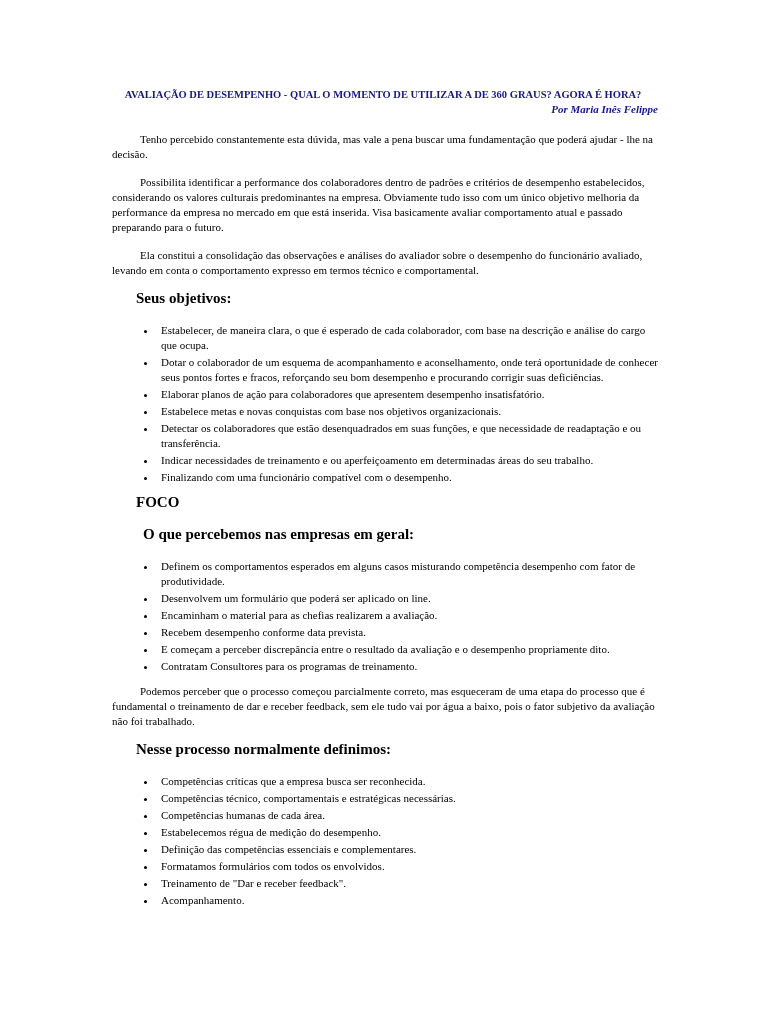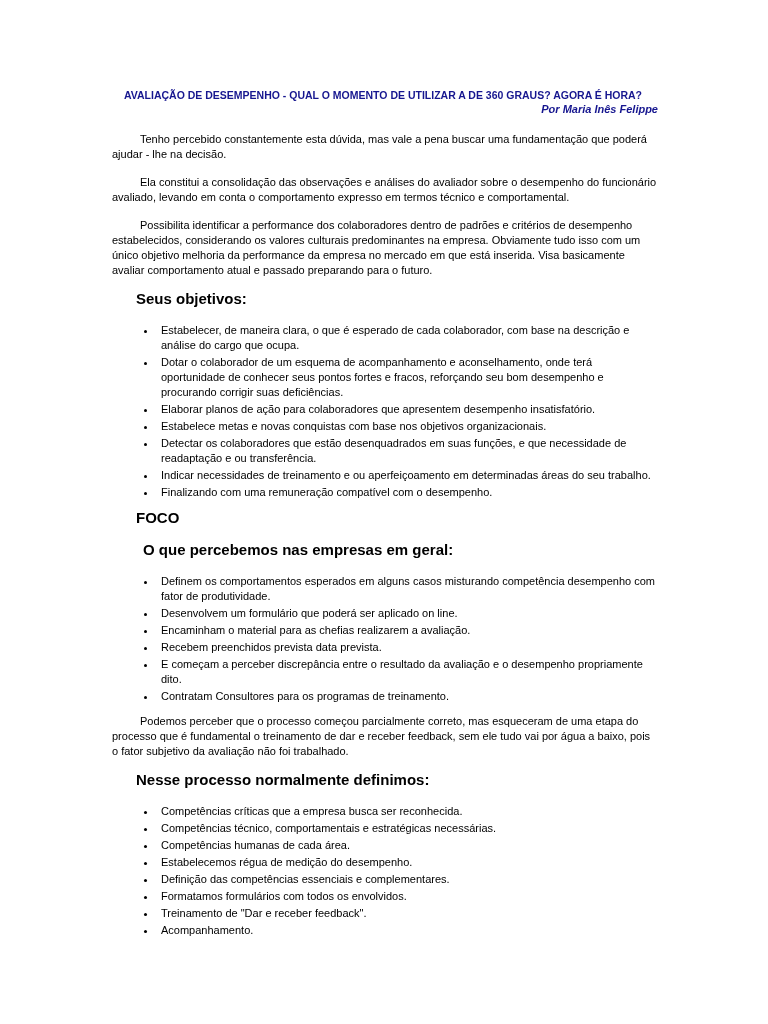--- a/index.html
+++ b/index.html
@@ -4,21 +4,21 @@
 <style>
   html, body { margin: 0; padding: 0; background: #ffffff; }
   .page {
     position: relative;
     width: 768px;
     height: 940px;
     margin: 0 auto;
     background: #ffffff;
     box-sizing: border-box;
     padding: 88px 110px 20px 108px;
-    font-family: Liberation Sans, sans-serif;
+    font-family: Liberation Serif, serif;
     font-size: 11px;
     line-height: 15px;
     color: #000000;
     overflow: hidden;
     border-radius: 24px;
   }
   .doc-title {
     margin: 0;
     font-size: 10.5px;
     line-height: 14px;
@@ -59,42 +59,42 @@
 </style>
 </head>
 <body>
 
 <div class="page">
 
   <h1 class="doc-title">AVALIAÇÃO DE DESEMPENHO - QUAL O MOMENTO DE UTILIZAR A DE 360 GRAUS? AGORA É HORA?</h1>
   <h2 class="doc-byline">Por Maria Inês Felippe</h2>
 
   <p class="body-par">Tenho percebido constantemente esta dúvida, mas vale a pena buscar uma fundamentação que poderá ajudar - lhe na decisão.</p>
+  <p class="body-par">Possibilita identificar a performance dos colaboradores dentro de padrões e critérios de desempenho estabelecidos, considerando os valores culturais predominantes na empresa. Obviamente tudo isso com um único objetivo melhoria da performance da empresa no mercado em que está inserida. Visa basicamente avaliar comportamento atual e passado preparando para o futuro.</p>
   <p class="body-par">Ela constitui a consolidação das observações e análises do avaliador sobre o desempenho do funcionário avaliado, levando em conta o comportamento expresso em termos técnico e comportamental.</p>
-  <p class="body-par">Possibilita identificar a performance dos colaboradores dentro de padrões e critérios de desempenho estabelecidos, considerando os valores culturais predominantes na empresa. Obviamente tudo isso com um único objetivo melhoria da performance da empresa no mercado em que está inserida. Visa basicamente avaliar comportamento atual e passado preparando para o futuro.</p>
 
   <h3 class="section-heading">Seus objetivos:</h3>
   <ul class="bullet-list">
     <li>Estabelecer, de maneira clara, o que é esperado de cada colaborador, com base na descrição e análise do cargo que ocupa.</li>
     <li>Dotar o colaborador de um esquema de acompanhamento e aconselhamento, onde terá oportunidade de conhecer seus pontos fortes e fracos, reforçando seu bom desempenho e procurando corrigir suas deficiências.</li>
     <li>Elaborar planos de ação para colaboradores que apresentem desempenho insatisfatório.</li>
     <li>Estabelece metas e novas conquistas com base nos objetivos organizacionais.</li>
     <li>Detectar os colaboradores que estão desenquadrados em suas funções, e que necessidade de readaptação e ou transferência.</li>
     <li>Indicar necessidades de treinamento e ou aperfeiçoamento em determinadas áreas do seu trabalho.</li>
-    <li>Finalizando com uma remuneração compatível com o desempenho.</li>
+    <li>Finalizando com uma funcionário compatível com o desempenho.</li>
   </ul>
 
   <h3 class="section-heading">FOCO</h3>
 
   <h3 class="section-heading small-indent">O que percebemos nas empresas em geral:</h3>
   <ul class="bullet-list">
     <li>Definem os comportamentos esperados em alguns casos misturando competência desempenho com fator de produtividade.</li>
     <li>Desenvolvem um formulário que poderá ser aplicado on line.</li>
     <li>Encaminham o material para as chefias realizarem a avaliação.</li>
-    <li>Recebem preenchidos prevista data prevista.</li>
+    <li>Recebem desempenho conforme data prevista.</li>
     <li>E começam a perceber discrepância entre o resultado da avaliação e o desempenho propriamente dito.</li>
     <li>Contratam Consultores para os programas de treinamento.</li>
   </ul>
 
   <p class="body-par">Podemos perceber que o processo começou parcialmente correto, mas esqueceram de uma etapa do processo que é fundamental o treinamento de dar e receber feedback, sem ele tudo vai por água a baixo, pois o fator subjetivo da avaliação não foi trabalhado.</p>
 
   <h3 class="section-heading">Nesse processo normalmente definimos:</h3>
   <ul class="bullet-list">
     <li>Competências críticas que a empresa busca ser reconhecida.</li>
     <li>Competências técnico, comportamentais e estratégicas necessárias.</li>

